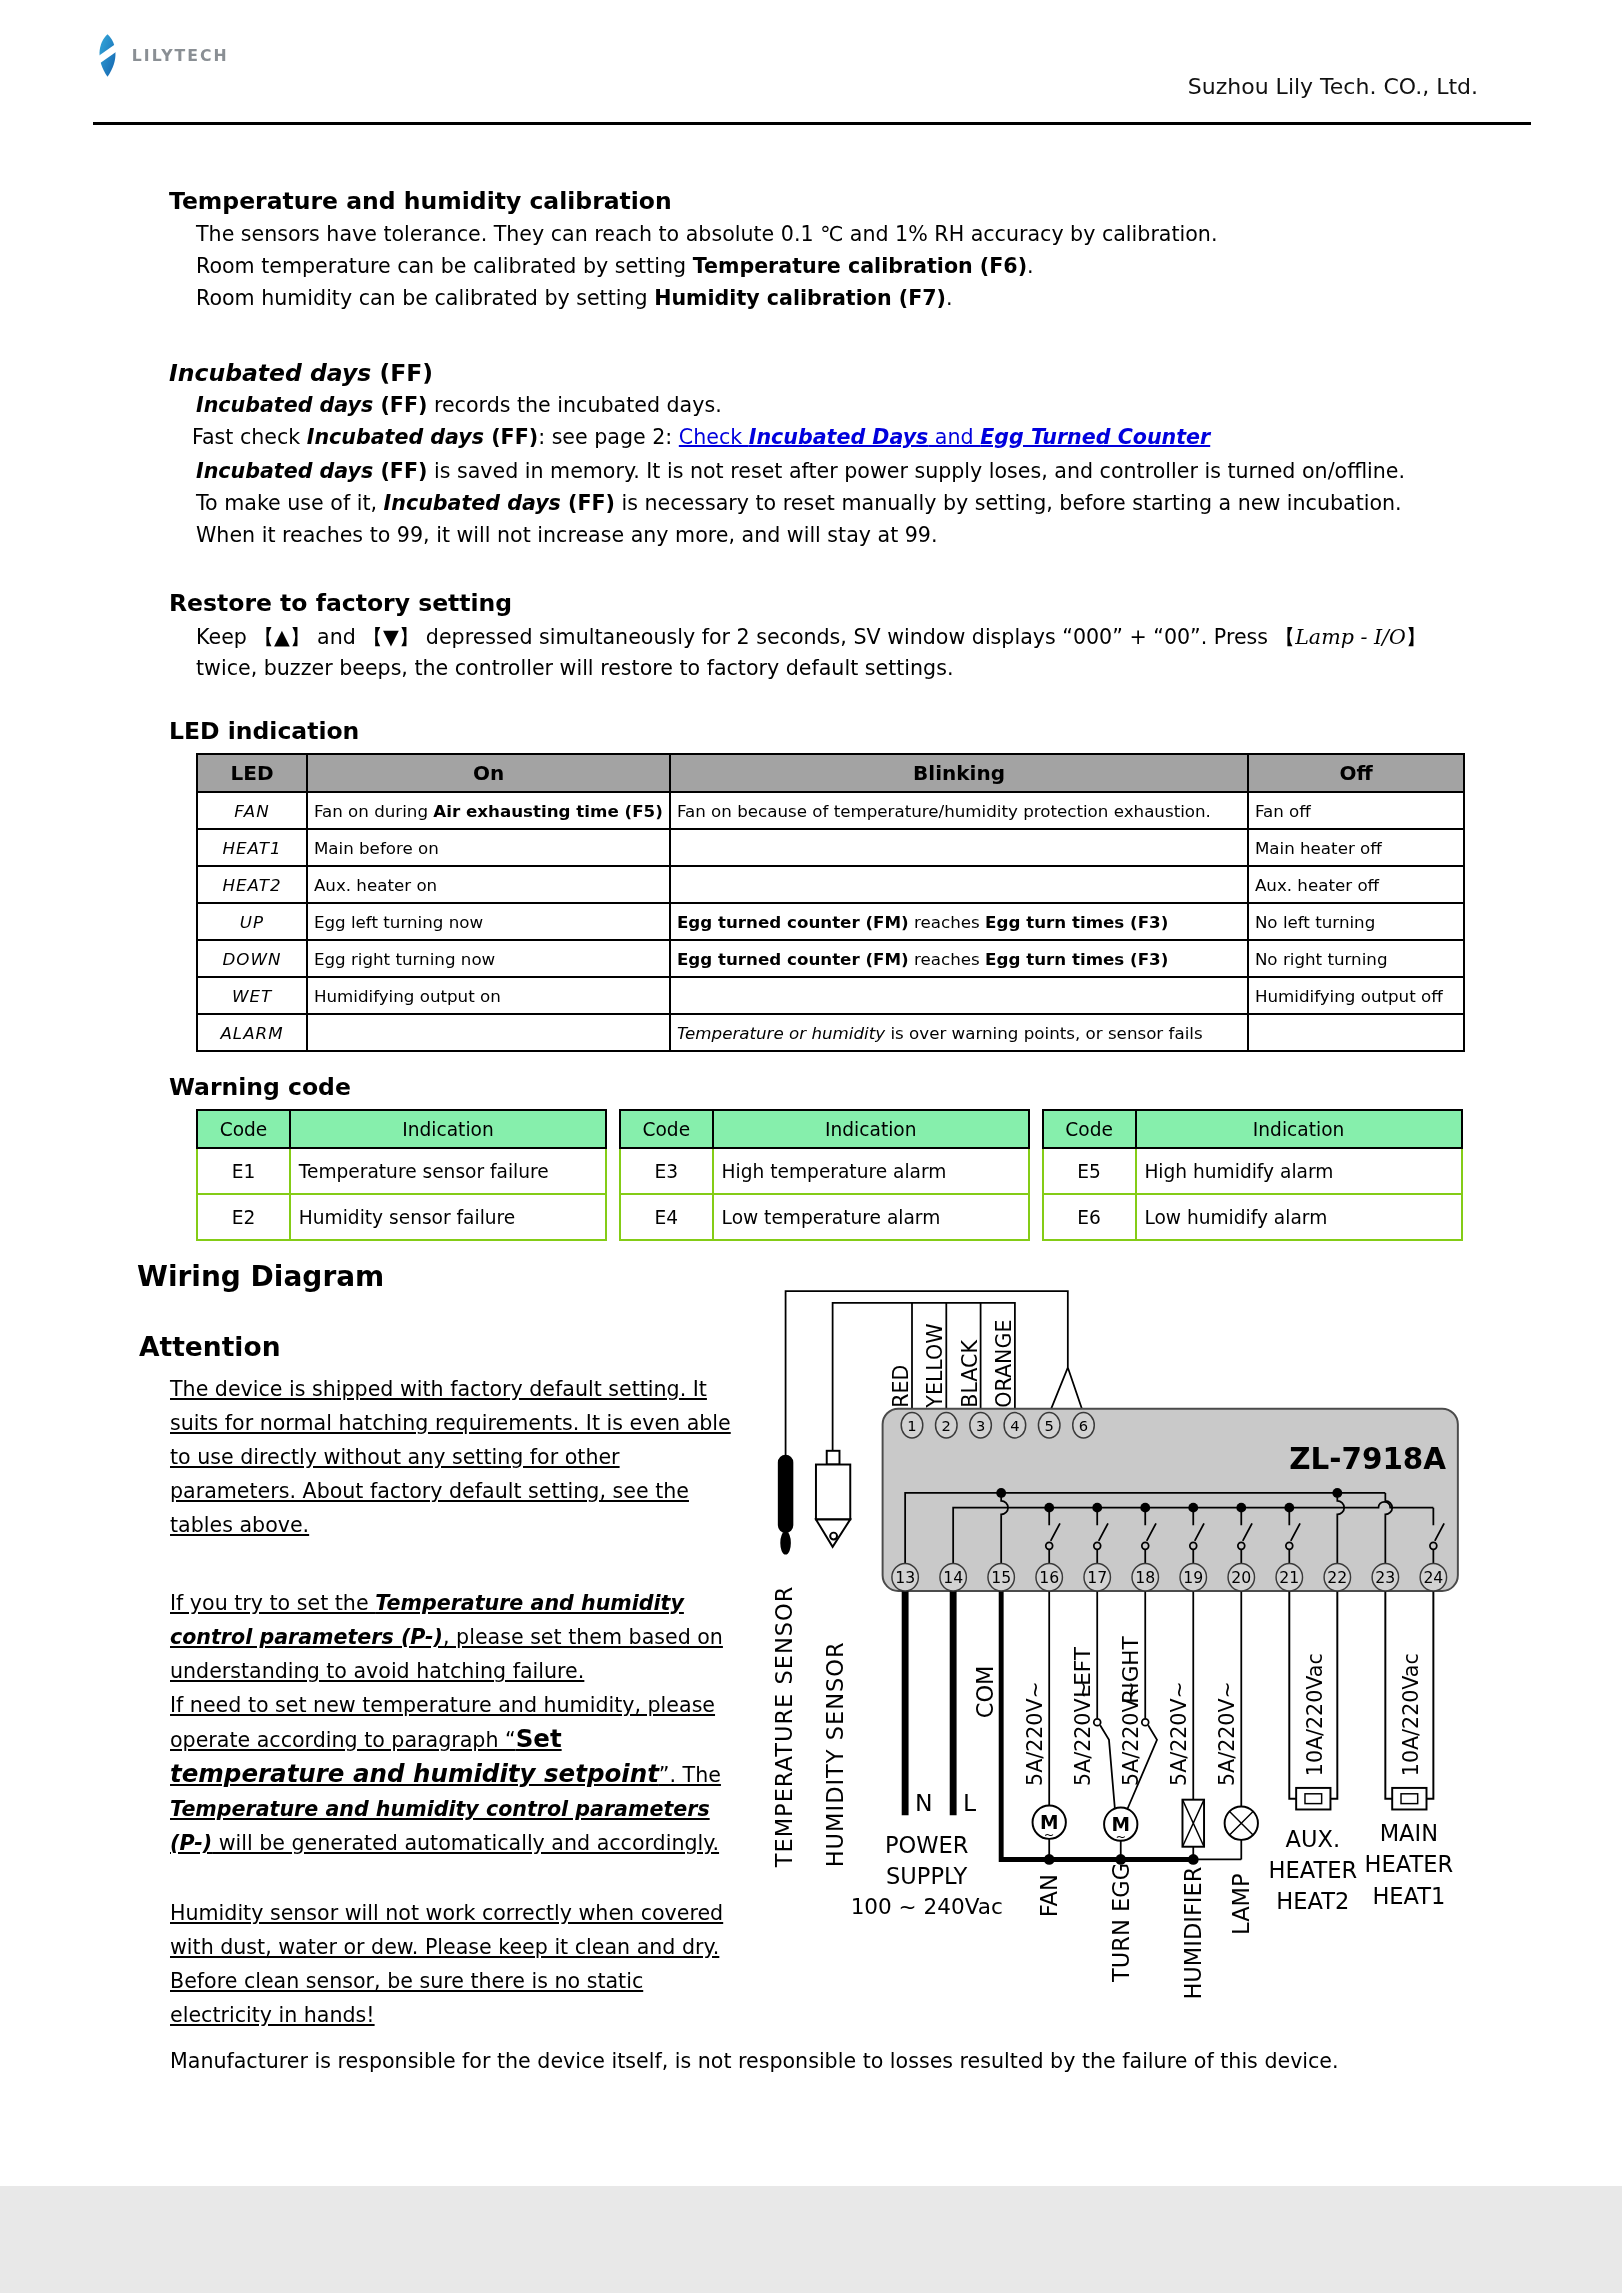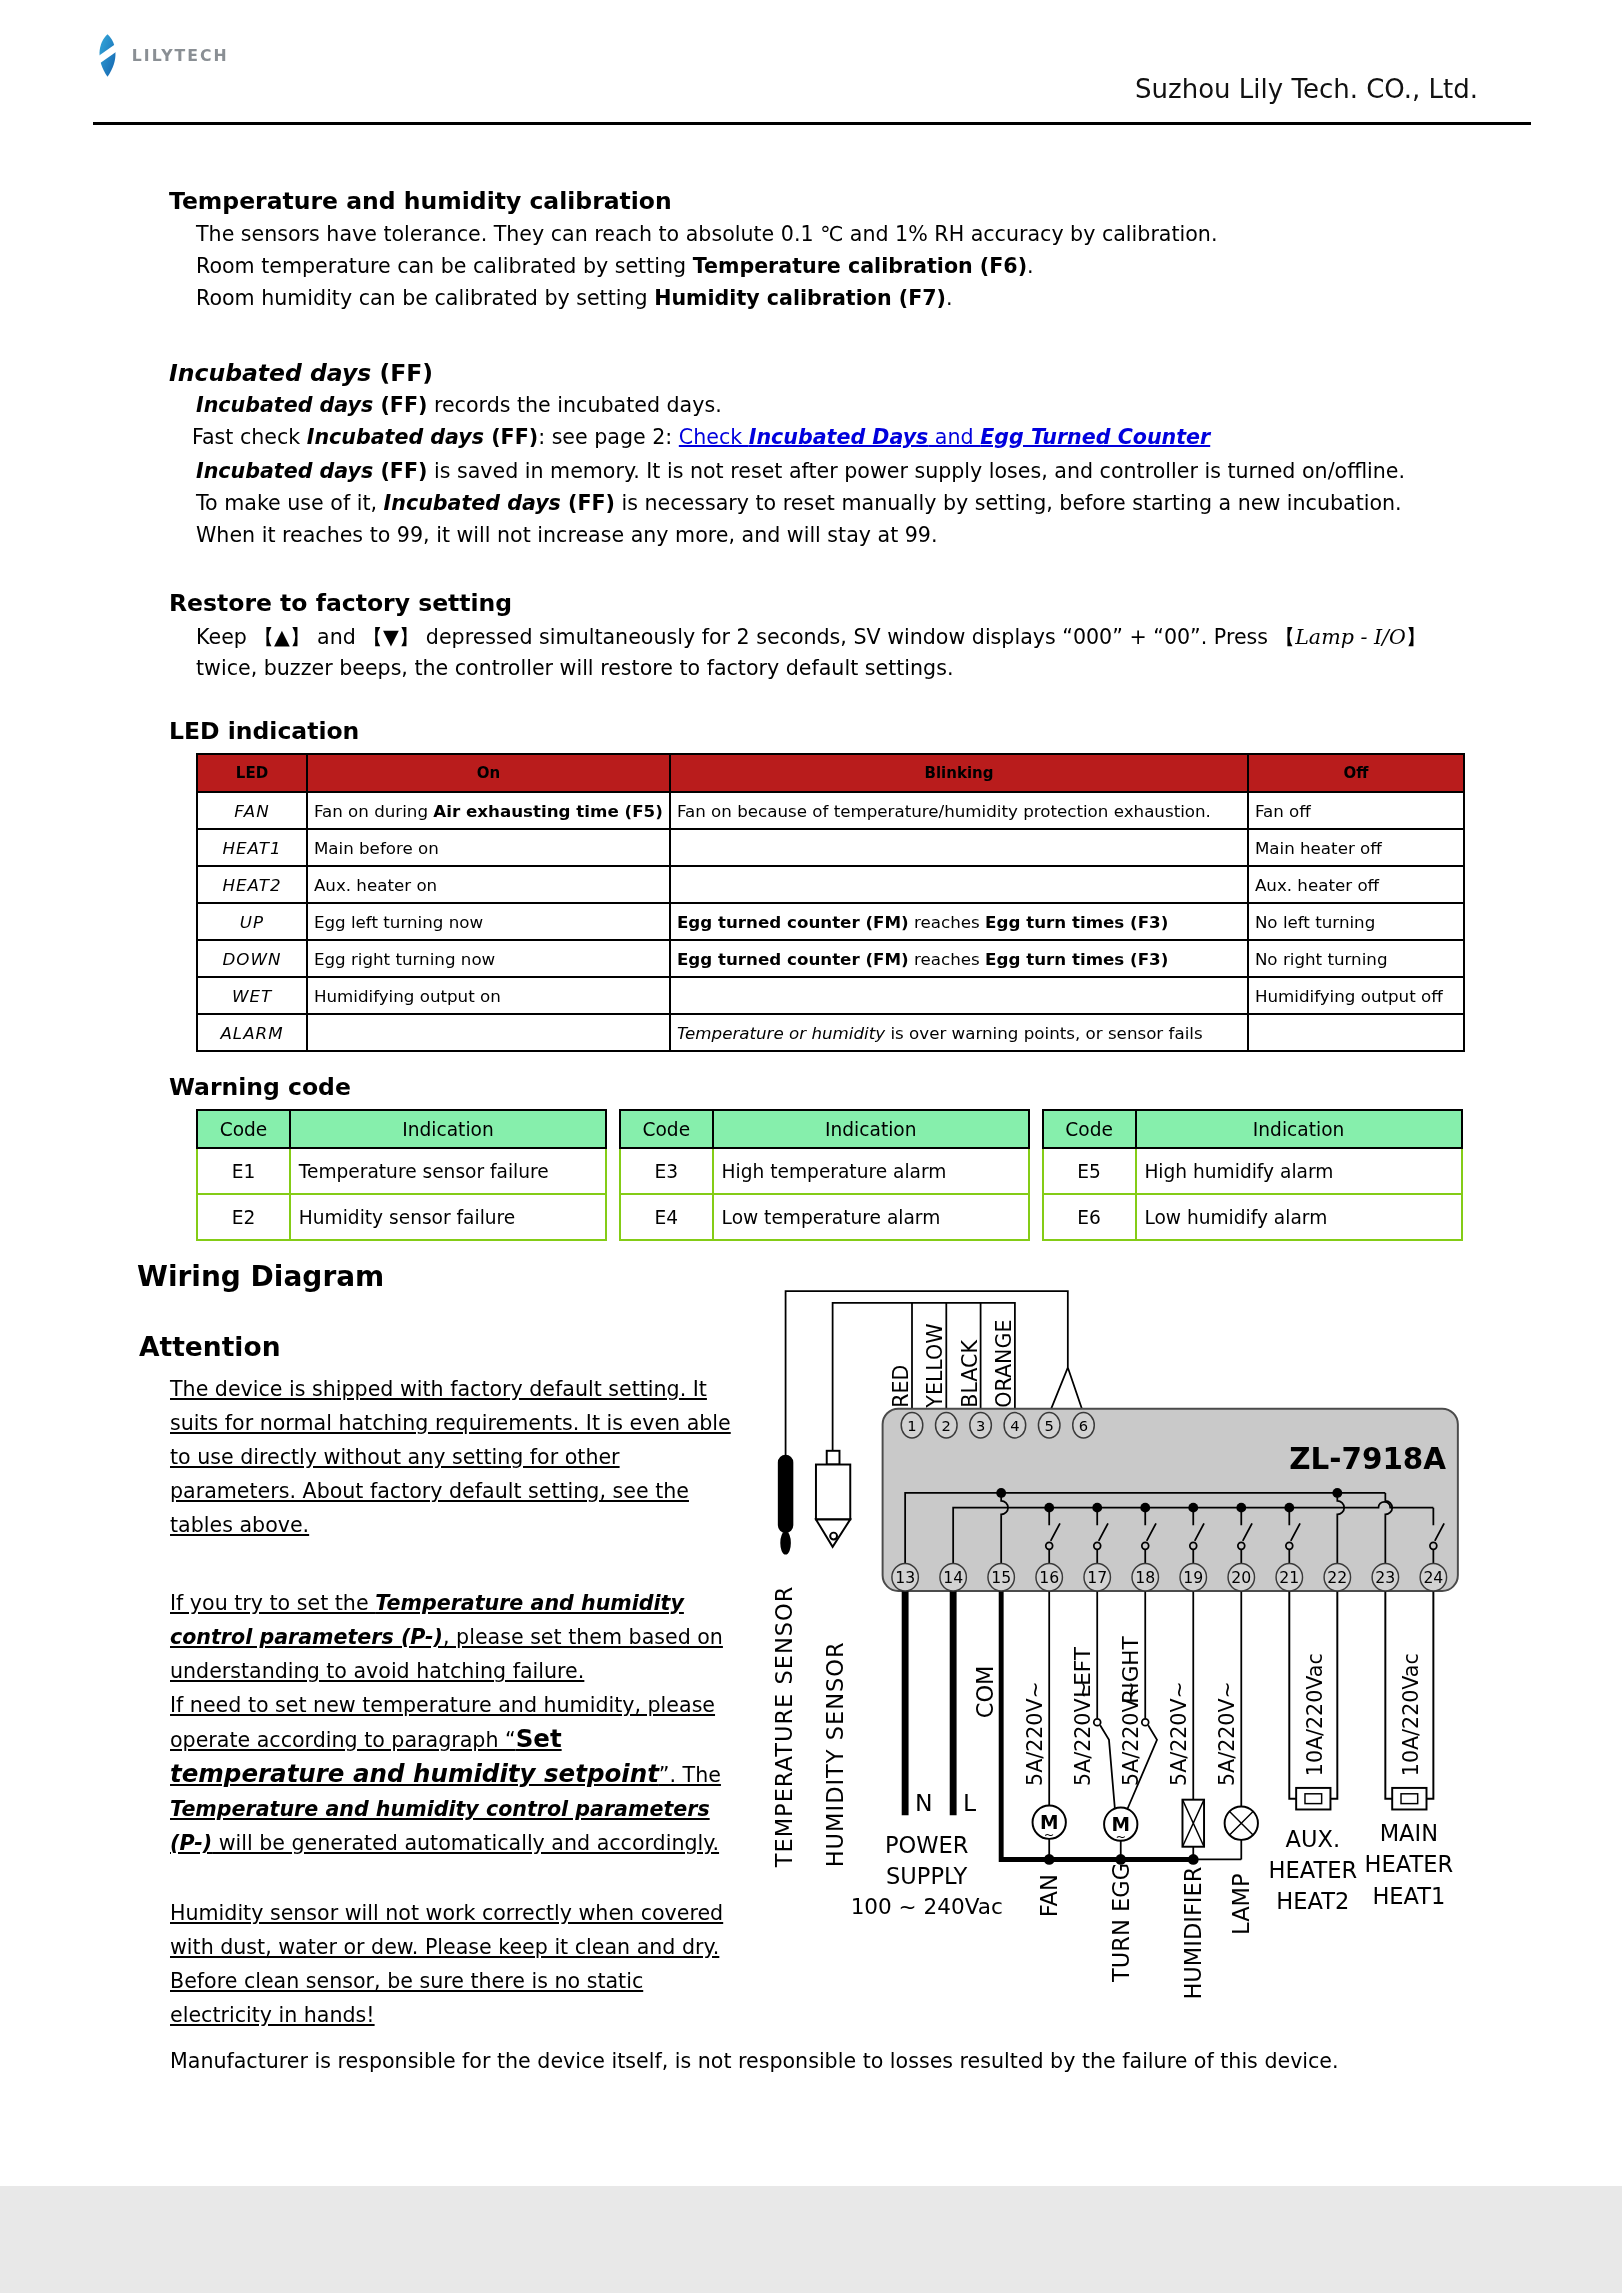--- a/index.html
+++ b/index.html
@@ -5,28 +5,28 @@
   html,body{margin:0;padding:0;background:#e8e8e8;}
   .page{position:relative;width:1622px;height:2186px;background:#fff;font-family:"DejaVu Sans",sans-serif;color:#000;overflow:hidden;margin:0 auto;}
   .abs{position:absolute;}
   .nowrap{white-space:nowrap;}
   .b{font-weight:bold;}
   .i{font-style:italic;}
   .bi{font-weight:bold;font-style:italic;}
   .body-text{font-size:20.6px;}
   .sec-title{font-size:23.5px;font-weight:bold;}
   .brand-text{font-size:15.7px;color:#8a8f94;letter-spacing:2px;font-weight:bold;}
-  .company{font-size:26px;color:#111;}
+  .company{font-size:22px;color:#111;}
   .rule{background:#000;height:2.9px;}
   .link{color:#0000dd;text-decoration:underline;text-decoration-thickness:2px;font-size:20.6px;}
   .script{font-family:"DejaVu Serif",serif;font-style:italic;}
   table{border-collapse:collapse;table-layout:fixed;}
   .led-table{width:1266px;border:2.9px solid #000;}
   .led-table th,.led-table td{border:2px solid #000;padding:2px 5.9px;overflow:hidden;}
-  .led-table th{background:#b91c1c;font-size:15px;font-weight:bold;height:32px;}
+  .led-table th{background:#a3a3a3;font-size:20px;font-weight:bold;height:32px;}
   .led-table td{font-size:16.7px;height:31px;}
   .led-name{font-style:italic;font-size:18.6px;text-align:center;letter-spacing:1px;}
   .warn-table{border:2.9px solid #000;}
   .warn-table th{background:#86efac;font-size:18.6px;font-weight:normal;border:2px solid #000;height:34px;}
   .warn-table td{border:2px solid #84cc16;font-size:18.6px;height:40px;padding:2px 7.8px;}
   .warn-code{text-align:center;}
   .att-body{font-size:20.6px;line-height:34px;width:567px;text-decoration:underline;}
   .att-body p{margin:0;}
   .big-run{font-size:24.5px;font-weight:bold;}
   .wiring-title{font-size:28px;font-weight:bold;}

